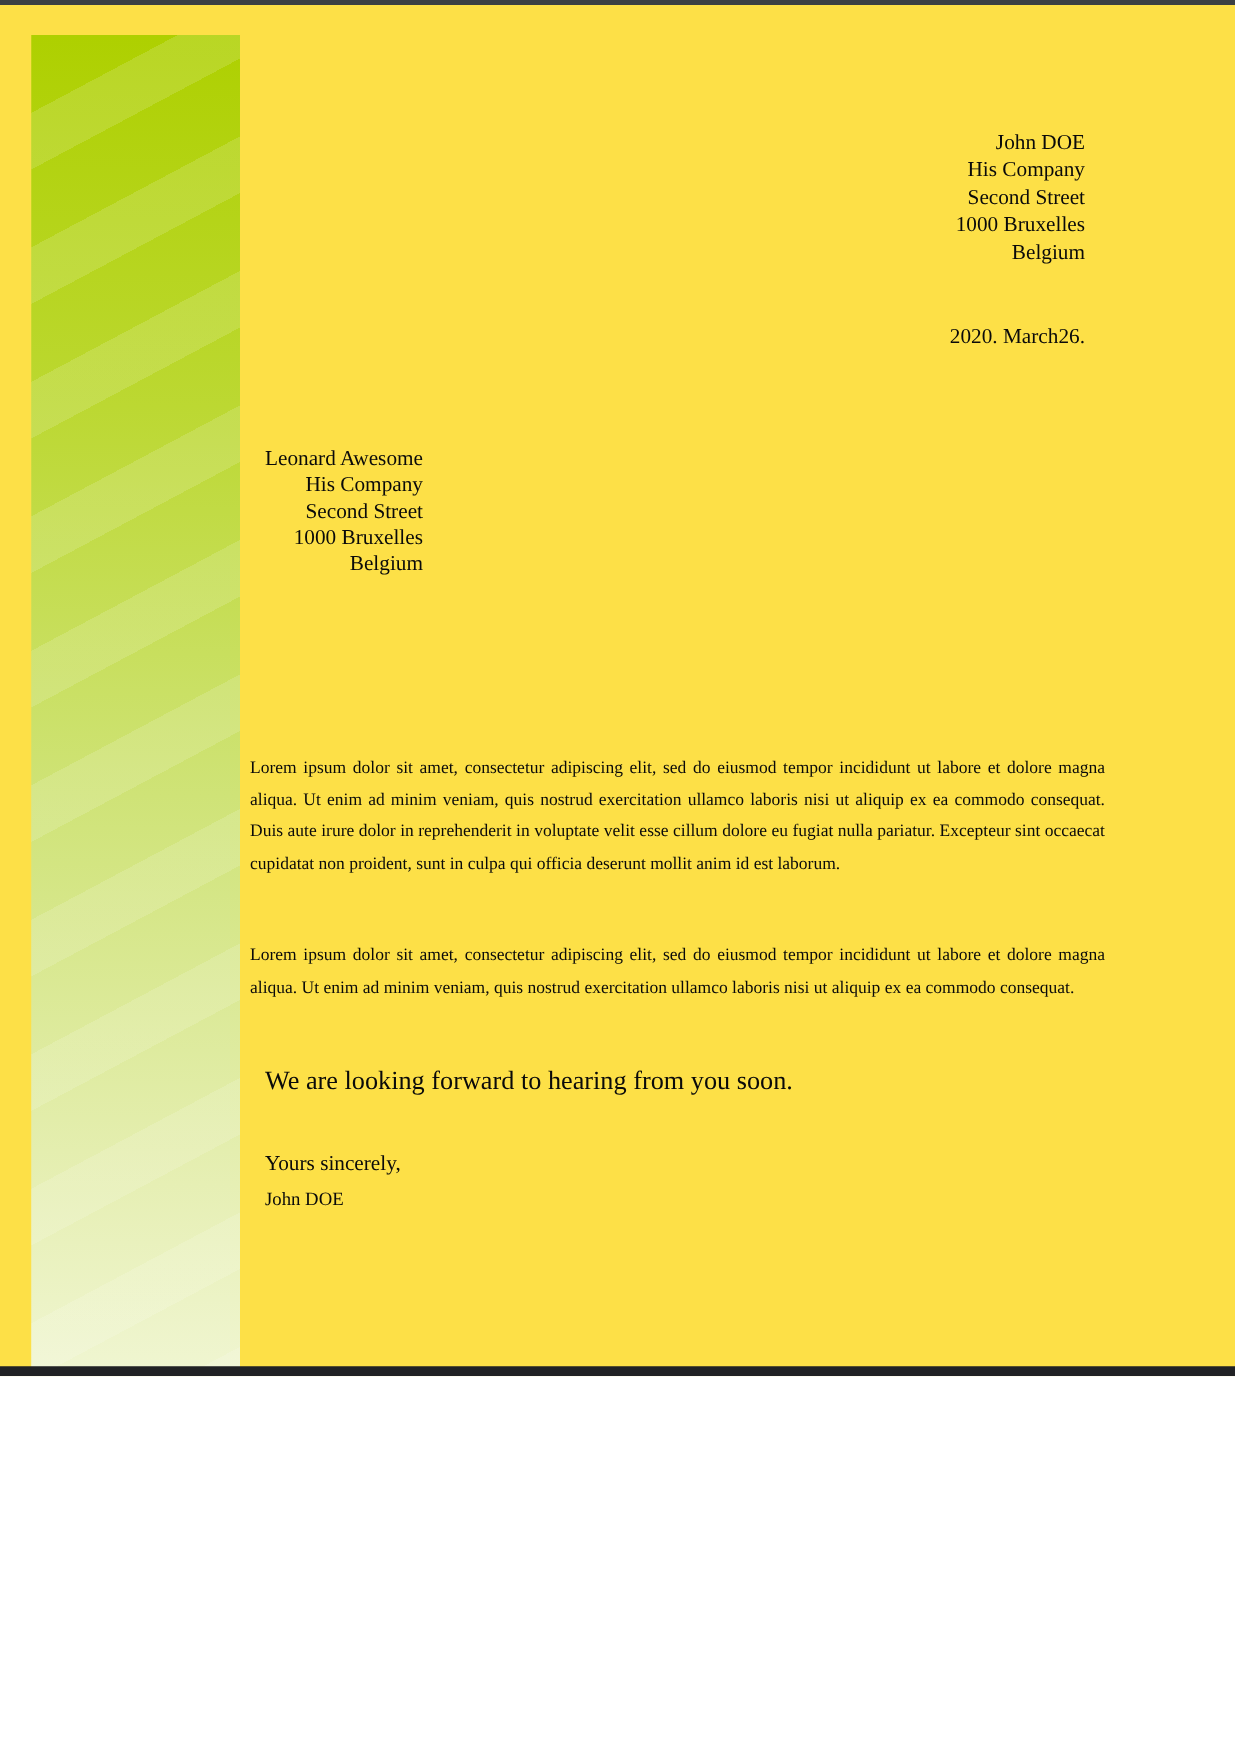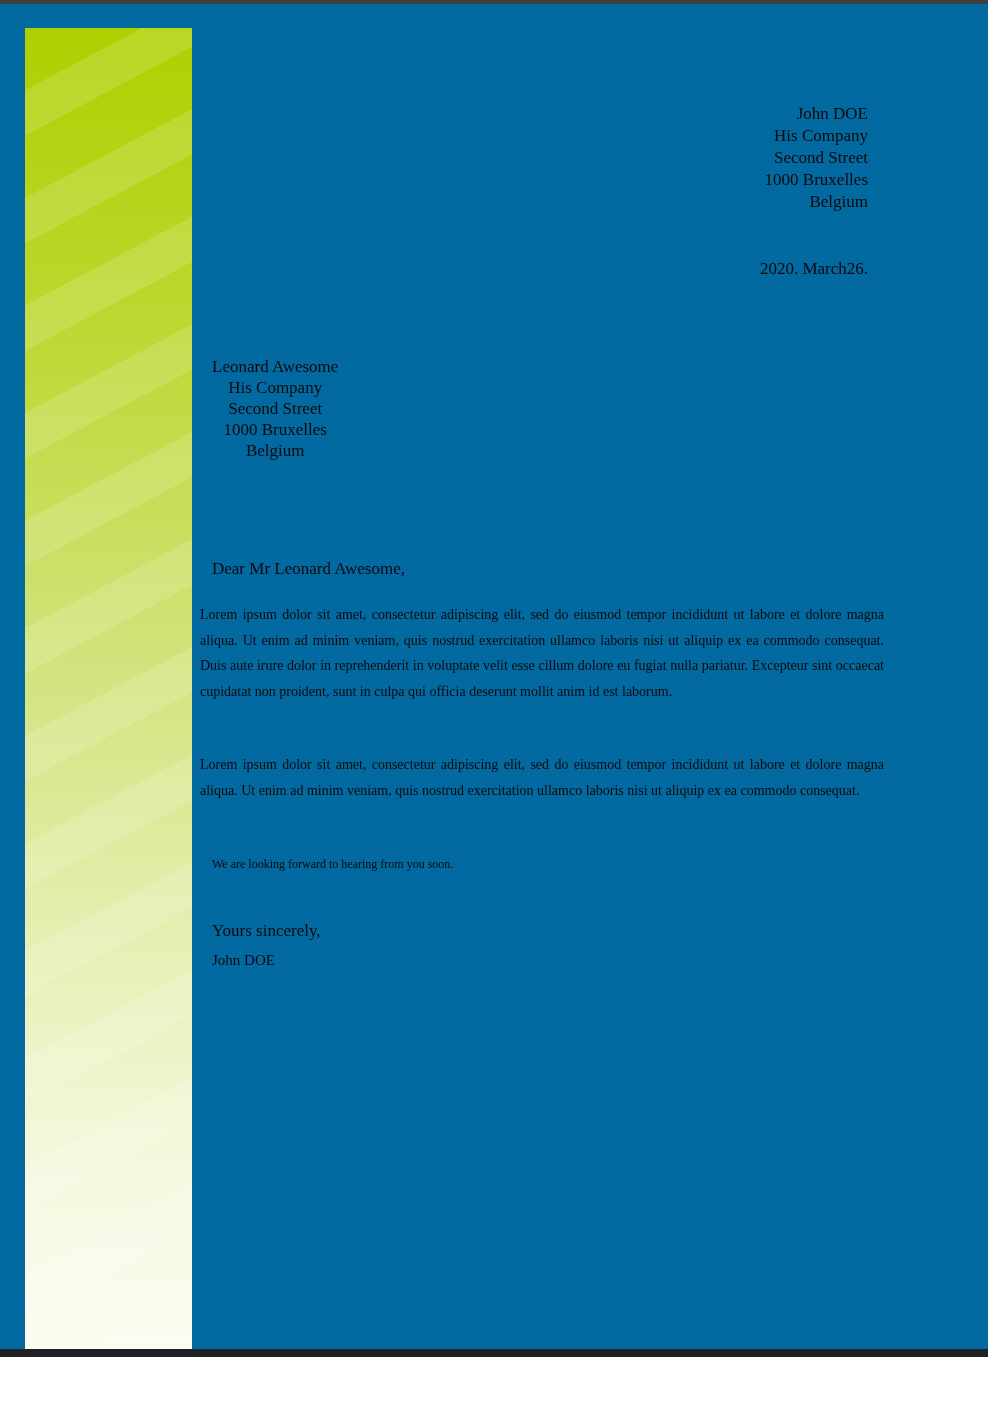--- a/index.html
+++ b/index.html
@@ -3,22 +3,22 @@
 <meta charset="utf-8">
 <style>
   html, body {
     margin: 0;
     padding: 0;
     background: #ffffff;
   }
   .page {
     position: relative;
     width: 988px;
-    height: 1357px;
-    background: #0369a1;
+    height: 1101px;
+    background: #fde047;
     overflow: hidden;
     font-family: "Liberation Serif", serif;
     color: #0a0a0a;
   }
   .edge-bar {
     position: absolute;
     left: 0;
     width: 100%;
     height: 4px;
   }
@@ -61,21 +61,21 @@
     right: 120px;
     text-align: left;
     font-size: 17px;
     line-height: 22px;
     white-space: nowrap;
   }
   .recipient-block {
     position: absolute;
     top: 356px;
     left: 212px;
-    text-align: center;
+    text-align: right;
     font-size: 17px;
     line-height: 21px;
     white-space: nowrap;
   }
   .salutation {
     position: absolute;
     top: 556px;
     left: 212px;
     width: 684px;
     font-size: 17px;
@@ -90,21 +90,21 @@
     text-align: justify;
     margin: 0;
   }
   .para-1 { top: 602px; }
   .para-2 { top: 752px; }
   .closing-line {
     position: absolute;
     top: 852px;
     left: 212px;
     width: 684px;
-    font-size: 12px;
+    font-size: 21px;
     line-height: 25px;
   }
   .valediction {
     position: absolute;
     top: 902px;
     left: 212px;
     font-size: 17px;
     line-height: 25px;
     margin-top: 16px;
   }
@@ -136,21 +136,20 @@
   <div class="date-line">2020. March26.</div>
 
   <div class="recipient-block">
     <div>Leonard Awesome</div>
     <div>His Company</div>
     <div>Second Street</div>
     <div>1000 Bruxelles</div>
     <div>Belgium</div>
   </div>
 
-  <div class="salutation">Dear Mr Leonard Awesome,</div>
 
   <p class="body-paragraph para-1">Lorem ipsum dolor sit amet, consectetur adipiscing elit, sed do eiusmod tempor incididunt ut labore et dolore magna aliqua. Ut enim ad minim veniam, quis nostrud exercitation ullamco laboris nisi ut aliquip ex ea commodo consequat. Duis aute irure dolor in reprehenderit in voluptate velit esse cillum dolore eu fugiat nulla pariatur. Excepteur sint occaecat cupidatat non proident, sunt in culpa qui officia deserunt mollit anim id est laborum.</p>
 
   <p class="body-paragraph para-2">Lorem ipsum dolor sit amet, consectetur adipiscing elit, sed do eiusmod tempor incididunt ut labore et dolore magna aliqua. Ut enim ad minim veniam, quis nostrud exercitation ullamco laboris nisi ut aliquip ex ea commodo consequat.</p>
 
   <div class="closing-line">We are looking forward to hearing from you soon.</div>
 
   <div class="valediction">Yours sincerely,</div>
 
   <div class="signature">John DOE</div>

